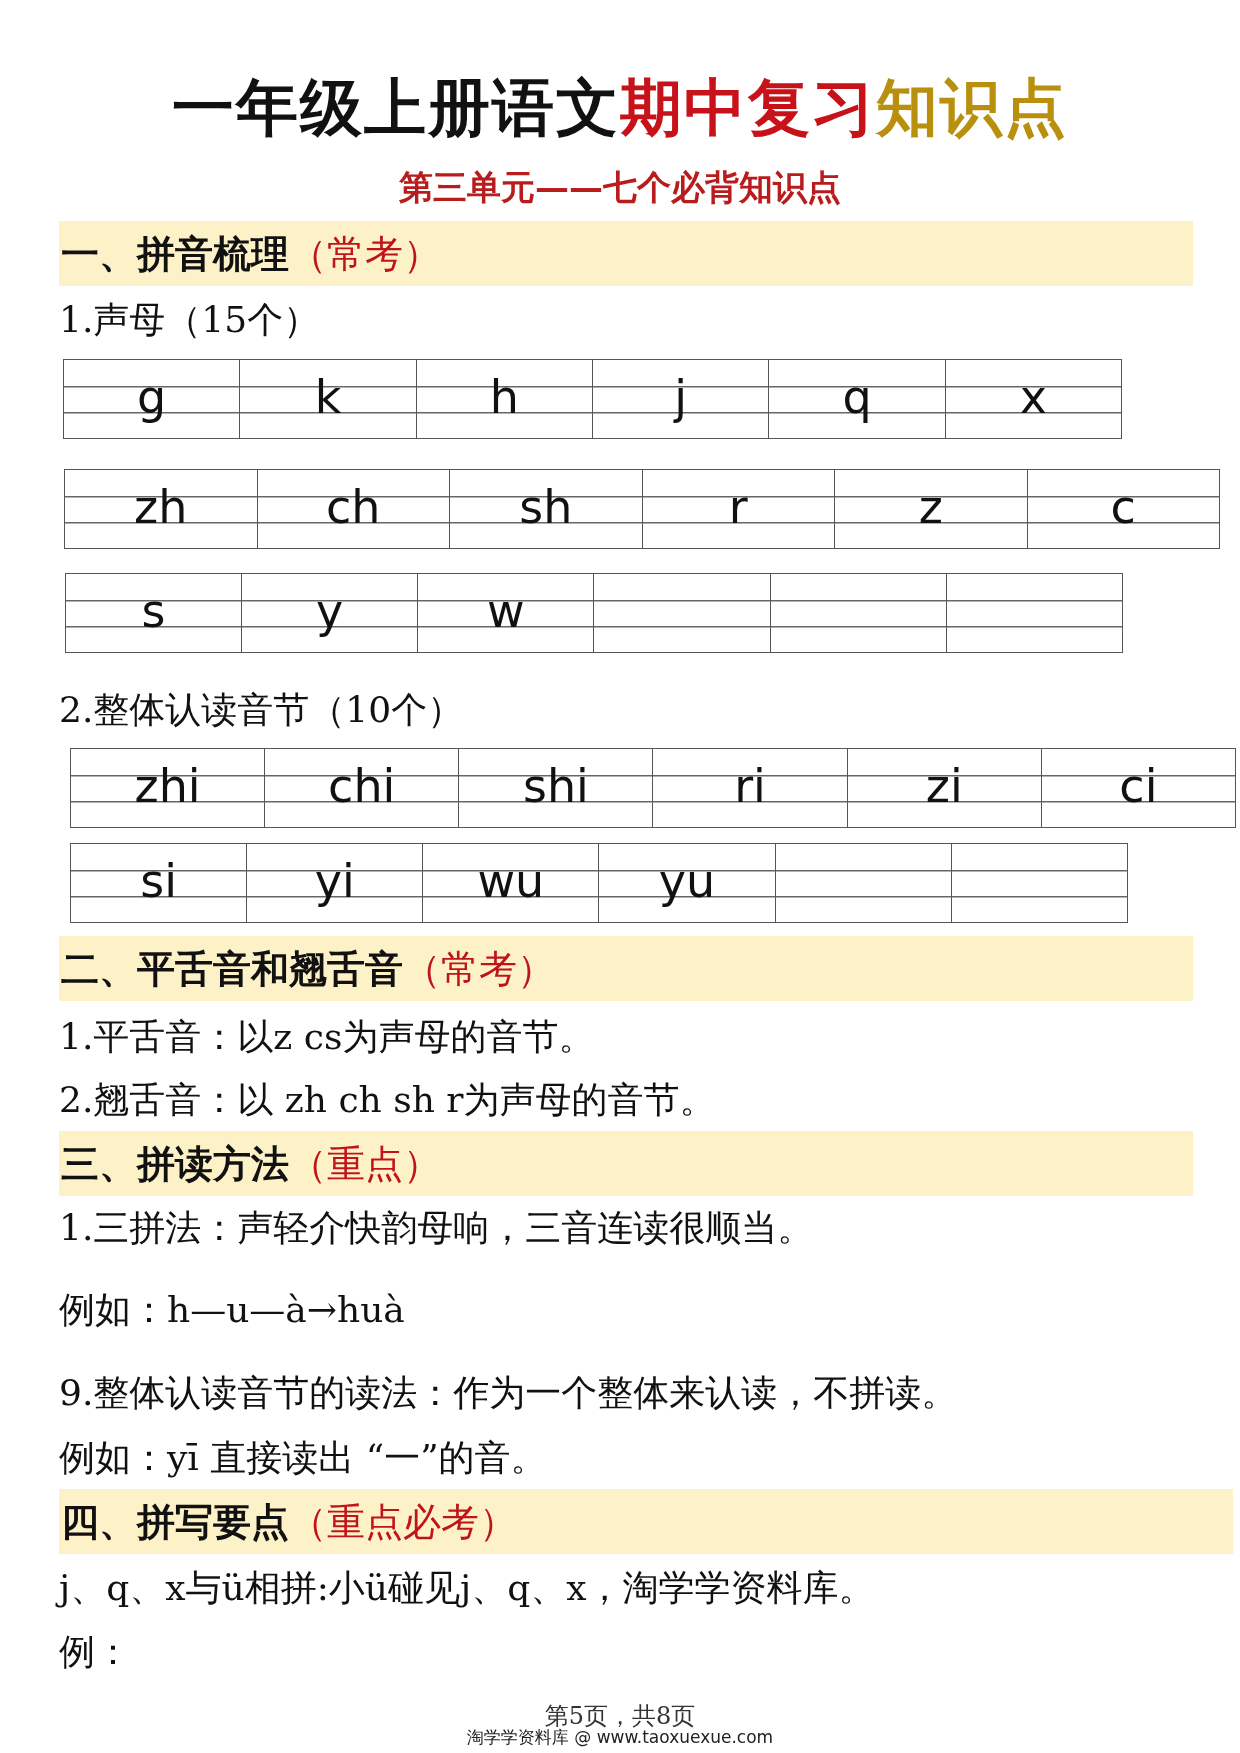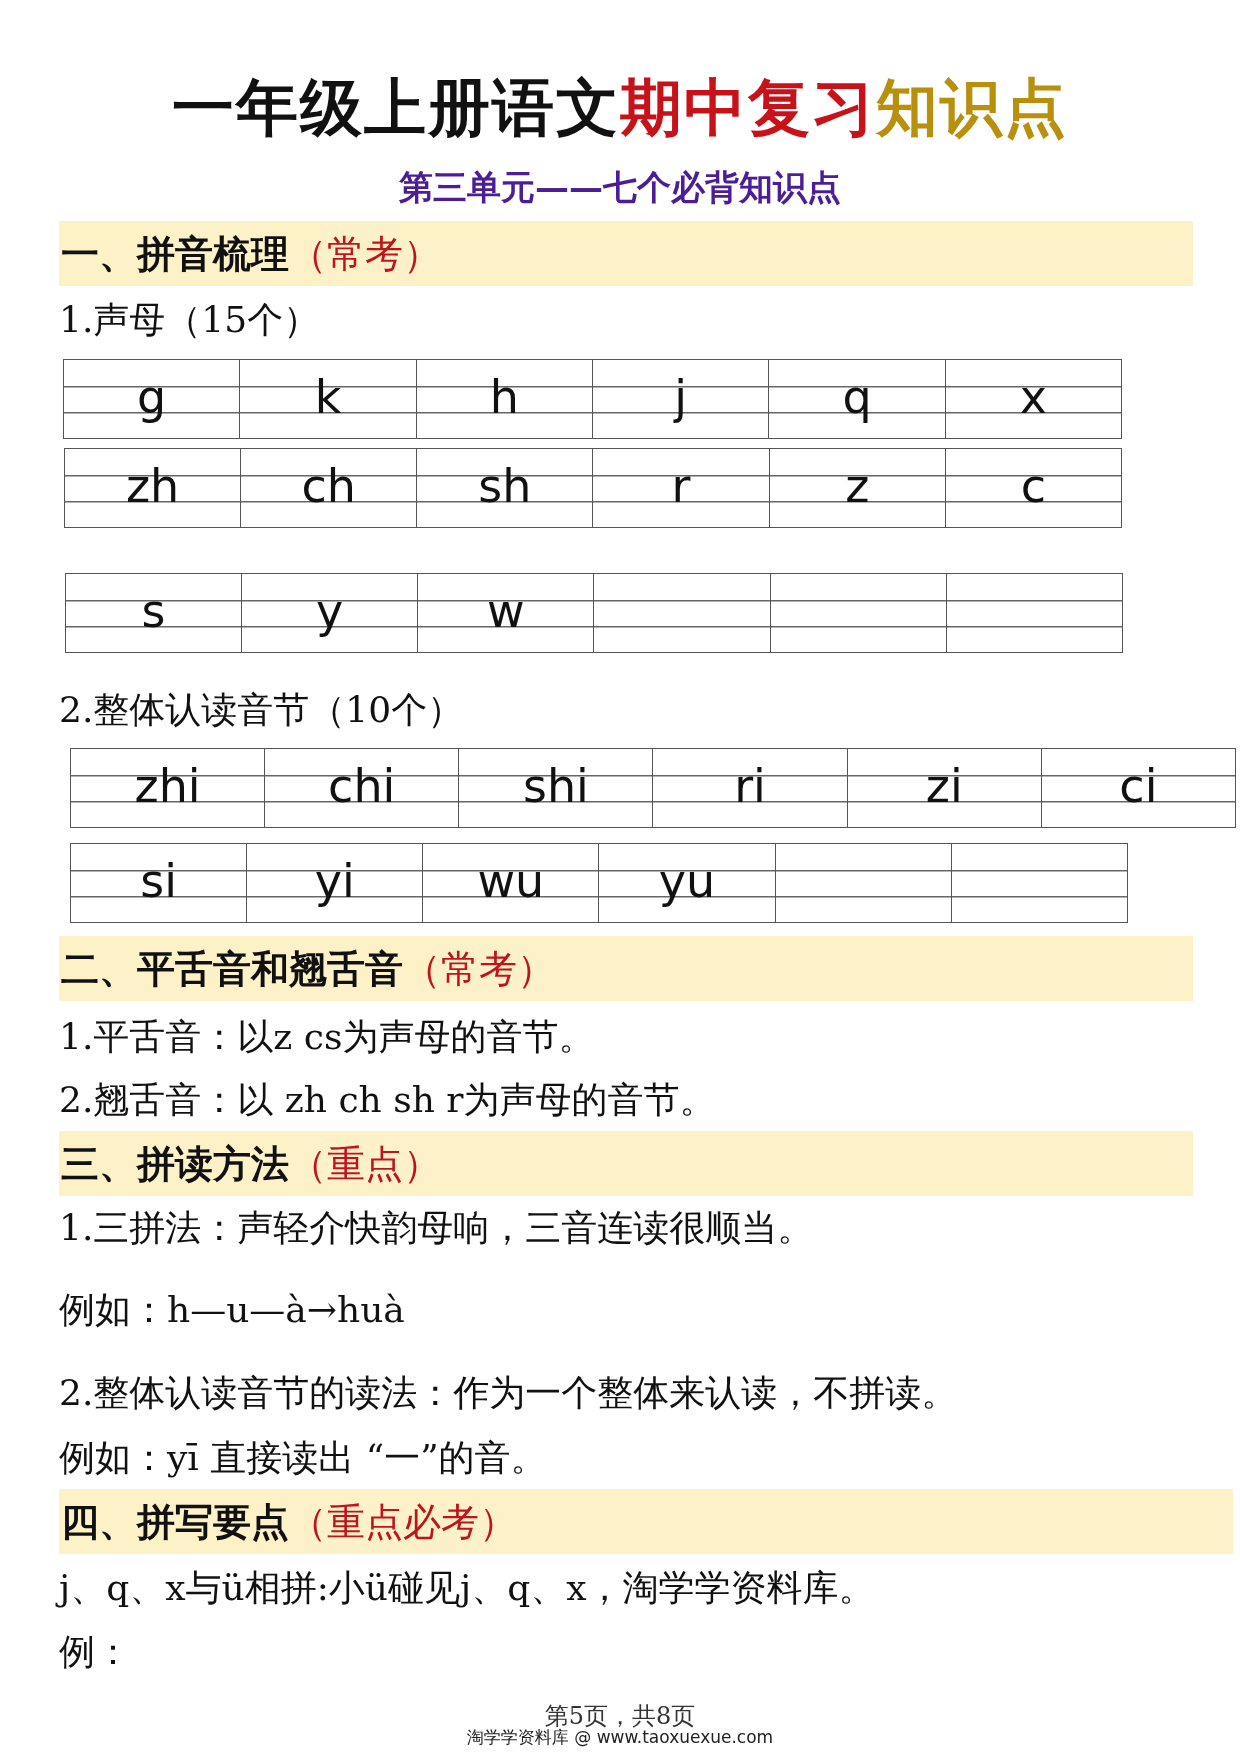--- a/index.html
+++ b/index.html
@@ -15,21 +15,21 @@
       font-family: "DejaVu Serif", serif; font-weight: bold;
       font-size: 62px; line-height: 72px; letter-spacing: 2px;
       white-space: nowrap;
     }
     .title .t1 { color: #111111; }
     .title .t2 { color: #c8121a; }
     .title .t3 { color: #b8900e; }
     .subtitle {
       left: 0; width: 1240px; top: 166px; text-align: center;
       font-family: "DejaVu Serif", serif; font-weight: bold;
-      font-size: 34px; line-height: 42px; color: #4c1d95;
+      font-size: 34px; line-height: 42px; color: #b91c1c;
       white-space: nowrap;
     }
     .band {
       left: 59px; width: 1134px; height: 65px; background: #fdf1c8;
     }
     .band-text {
       position: absolute; left: 2px; top: 0; height: 65px; line-height: 65px;
       font-family: "DejaVu Serif", serif; font-weight: bold;
       font-size: 38px; white-space: nowrap; color: #111;
     }
@@ -94,21 +94,21 @@
     <td>
           <span>q</span>
         </td>
     <td>
           <span>x</span>
         </td>
   </tr>
 </tbody>
   </table>
 
-<table class="grid" style="left:64px; top:448px; width:1058px;">
+<table class="grid" style="left:64px; top:469px; width:1156px;">
   <tbody>
       <tr>
     <td>
           <span>zh</span>
         </td>
     <td>
           <span>ch</span>
         </td>
     <td>
           <span>sh</span>
@@ -207,21 +207,21 @@
   <div class="band-text"><span>二、平舌音和翘舌音</span><span class="tag">（常考）</span></div>
 </div>
 <div class="abs line cn" style="top:1013px;">1.平舌音：以z cs为声母的音节。</div>
 <div class="abs line cn" style="top:1076px;">2.翘舌音：以 zh ch sh r为声母的音节。</div>
 
 <div class="abs band" style="top:1131px;">
   <div class="band-text"><span>三、拼读方法</span><span class="tag">（重点）</span></div>
 </div>
 <div class="abs line cn" style="top:1204px;">1.三拼法：声轻介快韵母响，三音连读很顺当。</div>
 <div class="abs line cn" style="top:1286px;">例如：h—u—à→huà</div>
-<div class="abs line cn" style="top:1369px;">2.整体认读音节的读法：作为一个整体来认读，不拼读。</div>
+<div class="abs line cn" style="top:1369px;">9.整体认读音节的读法：作为一个整体来认读，不拼读。</div>
 <div class="abs line cn" style="top:1434px;">例如：yī 直接读出 “一”的音。</div>
 
 <div class="abs band" style="top:1489px;padding-left:40px;">
   <div class="band-text"><span>四、拼写要点</span><span class="tag">（重点必考）</span></div>
 </div>
 <div class="abs line cn" style="top:1564px;">j、q、x与ü相拼:小ü碰见j、q、x，淘学学资料库。</div>
 <div class="abs line cn" style="top:1628px;">例：</div>
 
 <div class="abs footer">第5页，共8页</div>
 <div class="abs watermark">淘学学资料库 @ www.taoxuexue.com</div>

